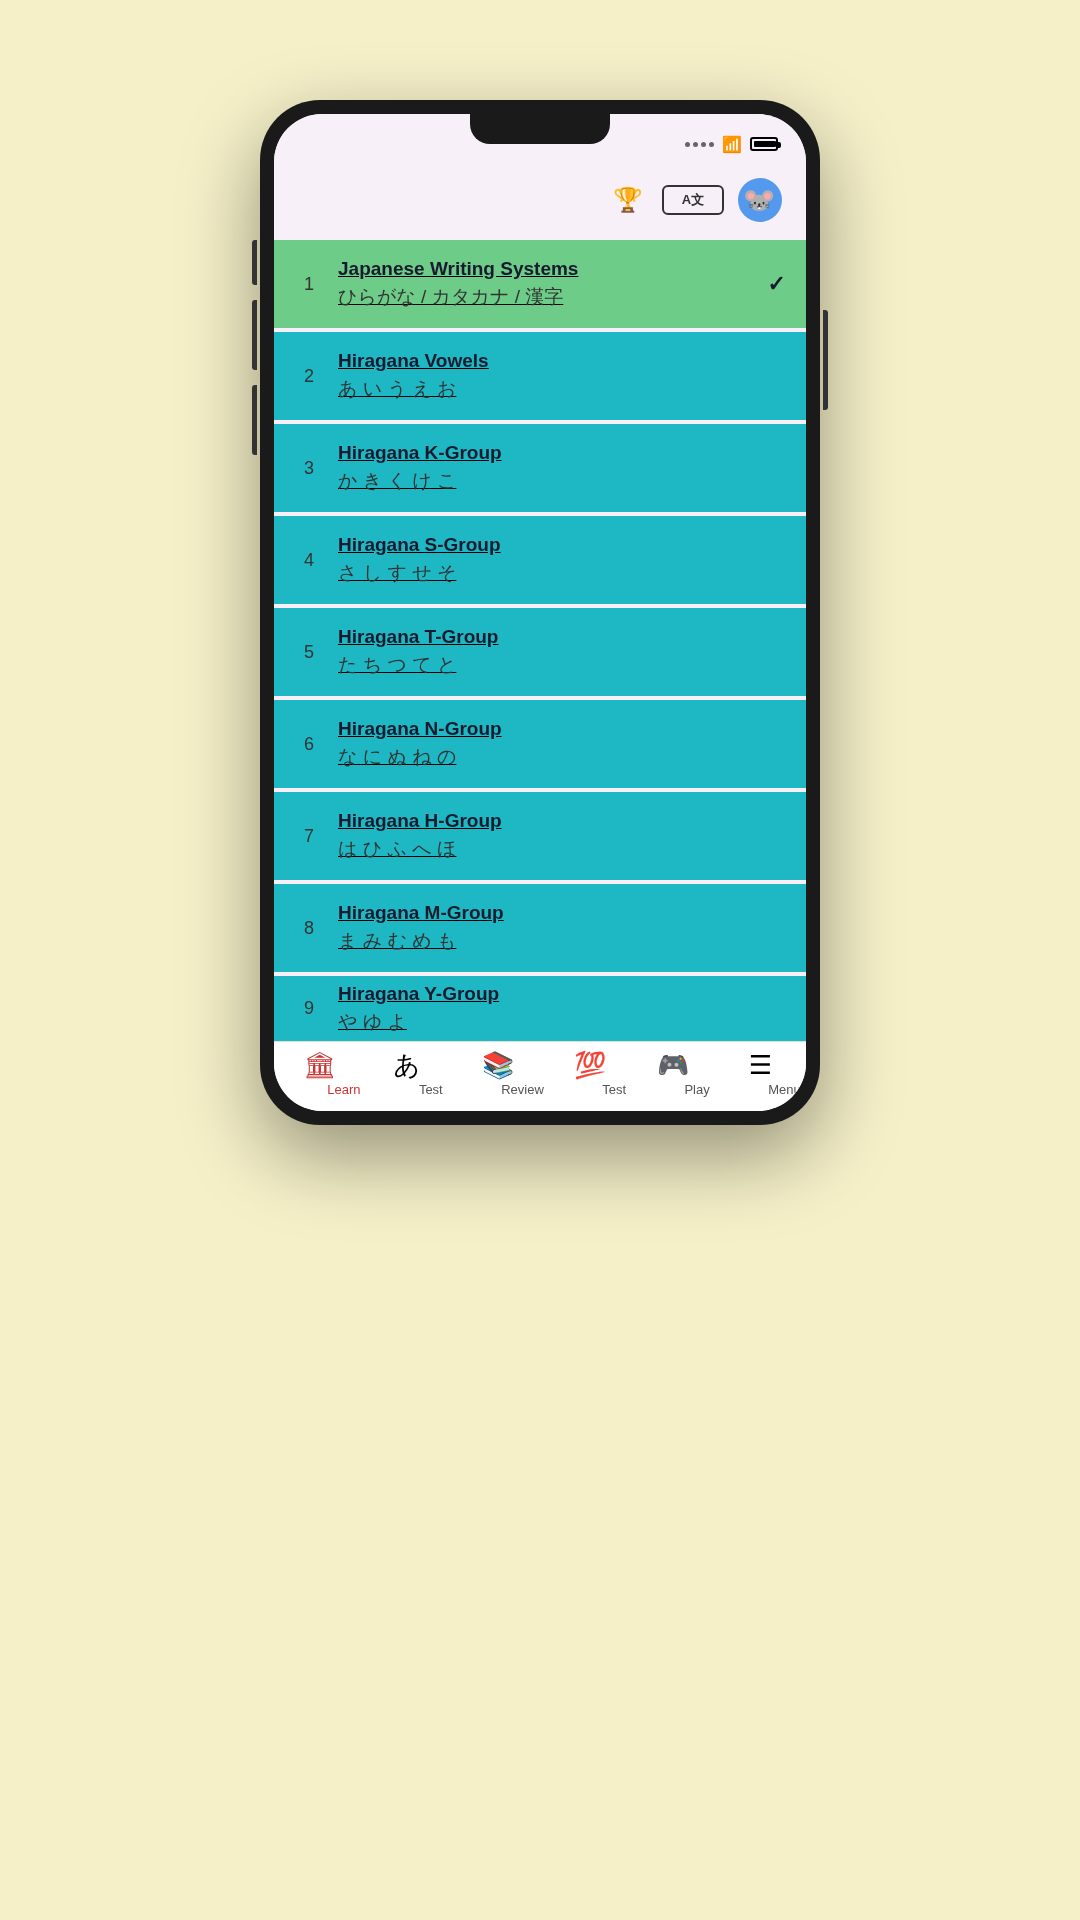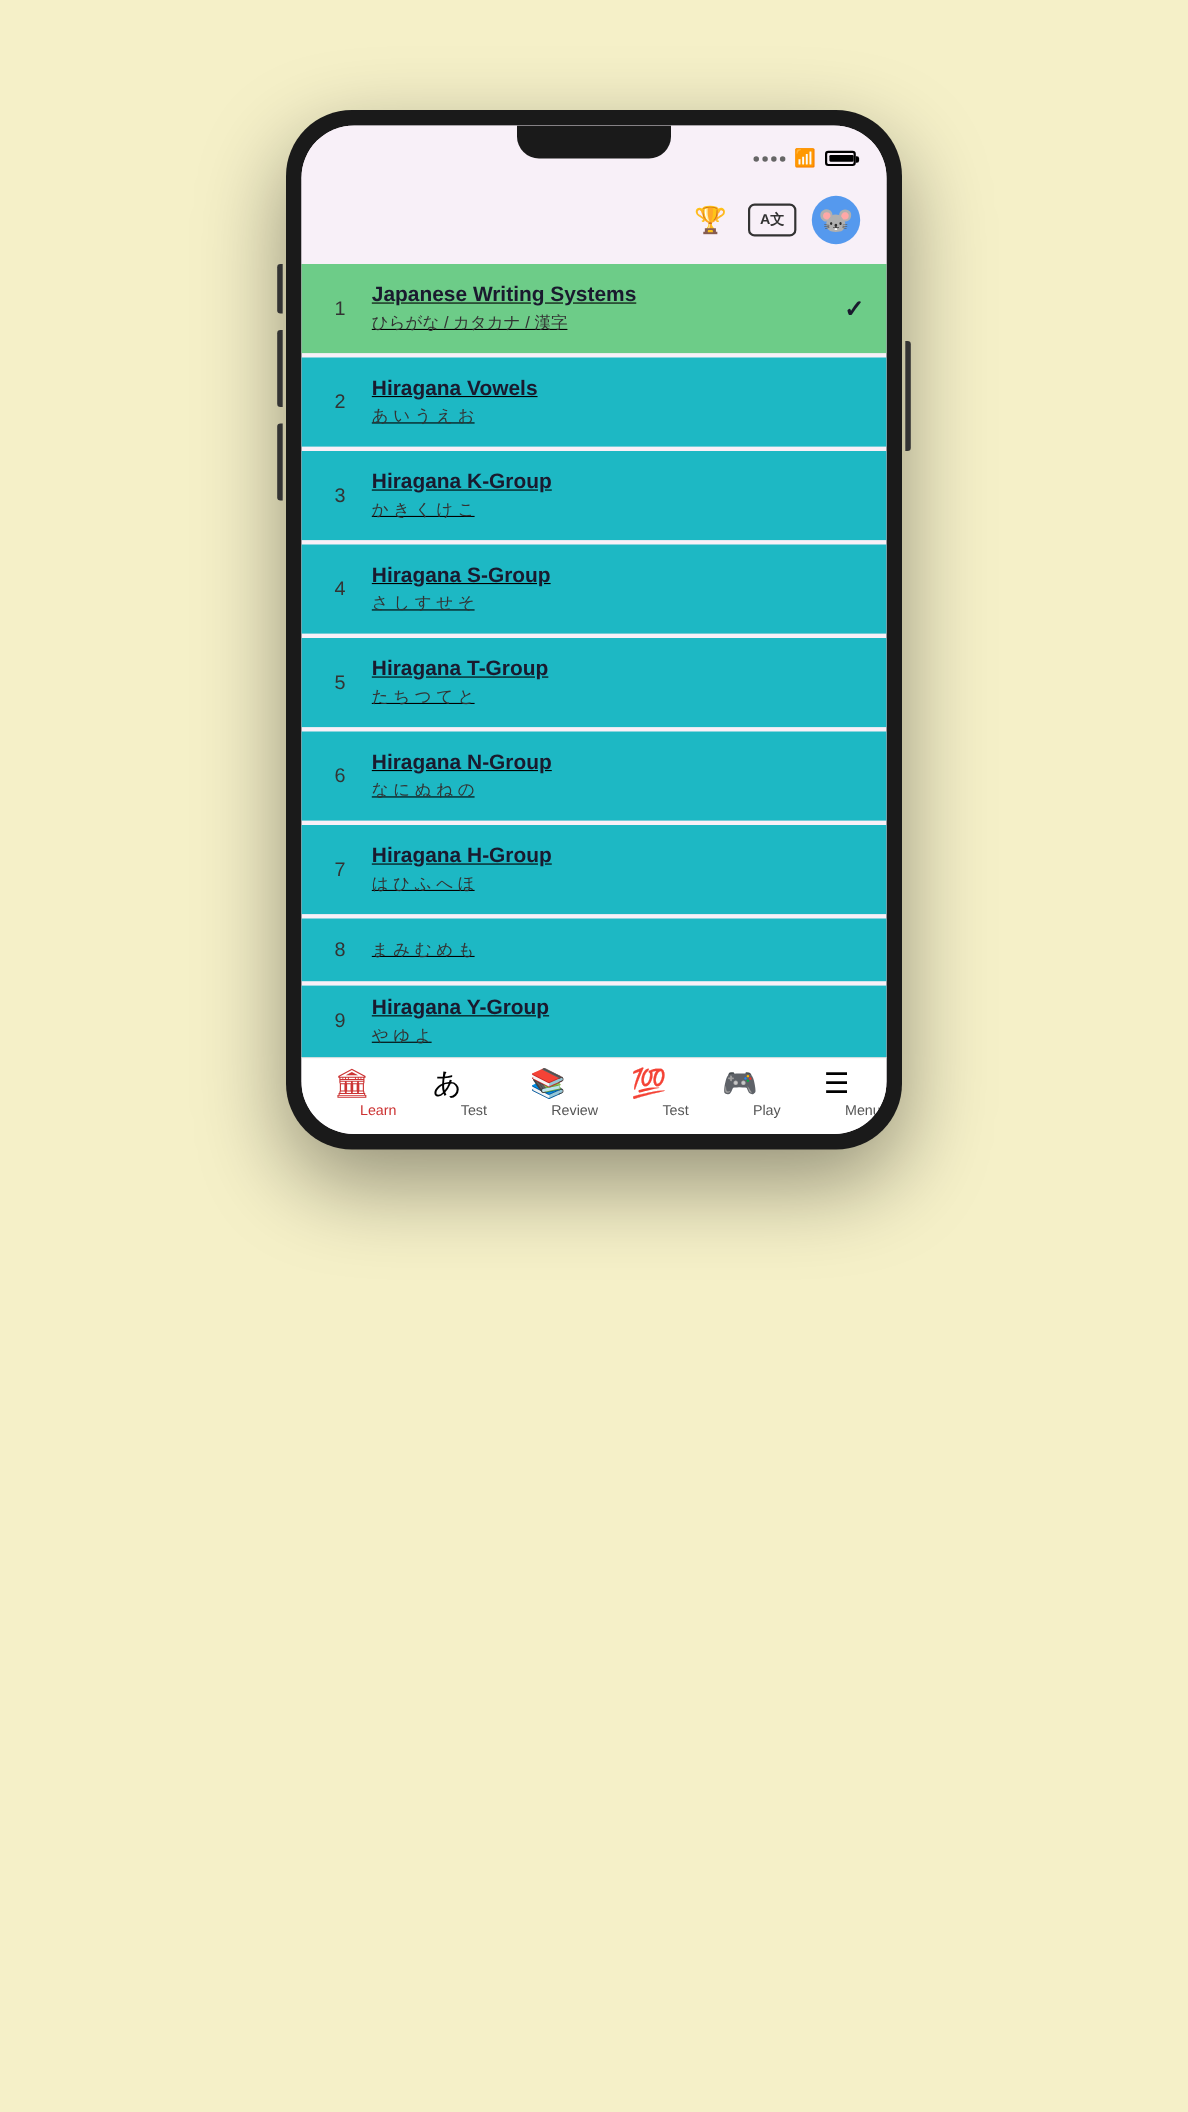--- a/index.html
+++ b/index.html
@@ -101,21 +101,21 @@
       display: flex;
       align-items: center;
       gap: 14px;
     }
     .trophy-btn {
       width: 40px; height: 40px;
       display: flex; align-items: center; justify-content: center;
       font-size: 24px;
     }
     .translate-btn {
-      width: 44px; height: 30px;
+      width: 62px; height: 30px;
       border: 2px solid #333;
       border-radius: 6px;
       display: flex; align-items: center; justify-content: center;
       font-size: 13px;
       font-weight: 700;
       color: #333;
     }
     .avatar-btn {
       width: 44px; height: 44px;
       background: #5599ee;
@@ -152,21 +152,21 @@
       padding-left: 14px;
       text-decoration: underline;
     }
     .lesson-title {
       font-size: 19px;
       font-weight: 700;
       color: #1a1a2e;
       margin-bottom: 4px;
     }
     .lesson-subtitle {
-      font-size: 15px;
+      font-size: 19px;
       color: #333;
     }
     .lesson-check {
       font-size: 22px;
       color: #1a1a2e;
       font-weight: 700;
     }
     
     .bottom-nav {
       background: #fff;
@@ -347,20 +347,21 @@
       <span class="lesson-num">7</span>
       <div class="lesson-content">
         <div class="lesson-title">Hiragana H-Group</div>
         <div class="lesson-subtitle">は ひ ふ へ ほ</div>
       </div>
 
     </div>
         <div class="lesson-item">
       <span class="lesson-num">8</span>
       <div class="lesson-content">
+        <div class="lesson-title">Hiragana M-Group</div>
         <div class="lesson-subtitle">ま み む め も</div>
       </div>
 
     </div>
         <div class="lesson-item partial">
       <span class="lesson-num">9</span>
       <div class="lesson-content">
         <div class="lesson-title">Hiragana Y-Group</div>
         <div class="lesson-subtitle">や ゆ よ</div>
       </div>

